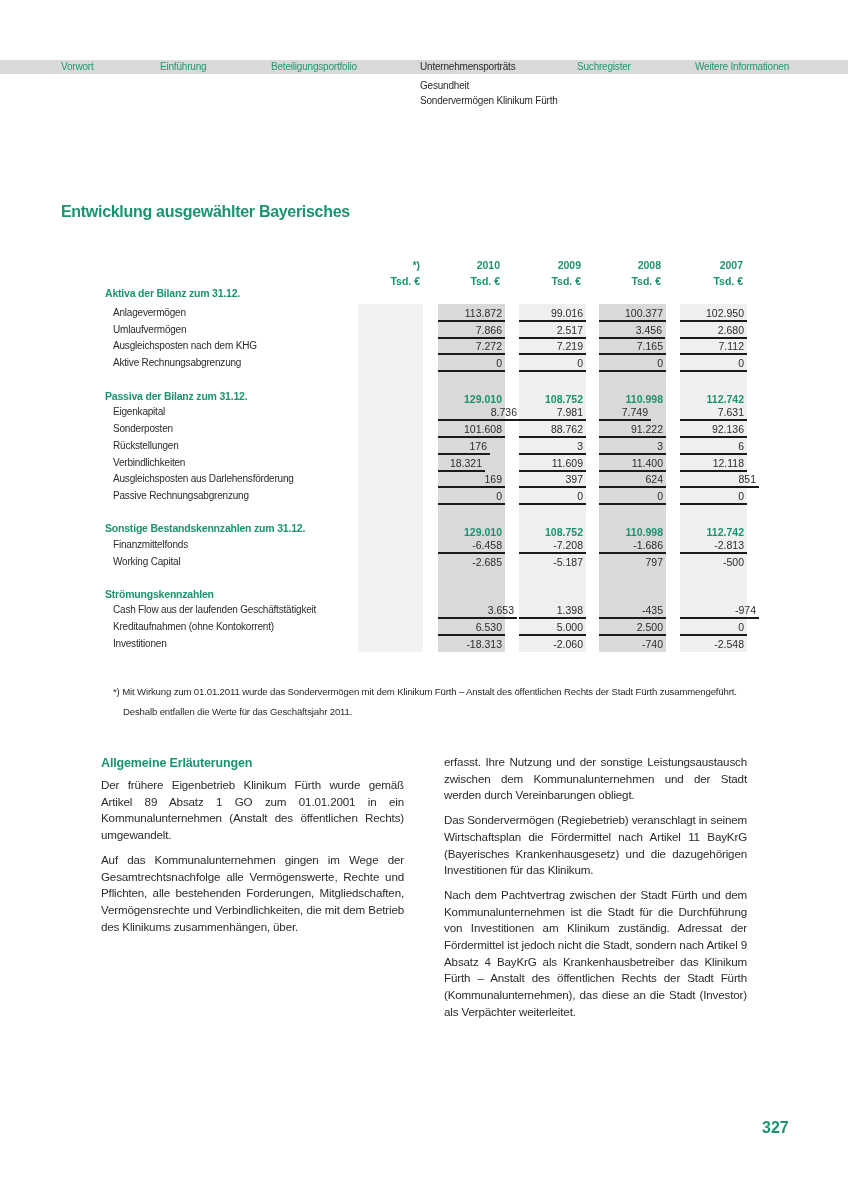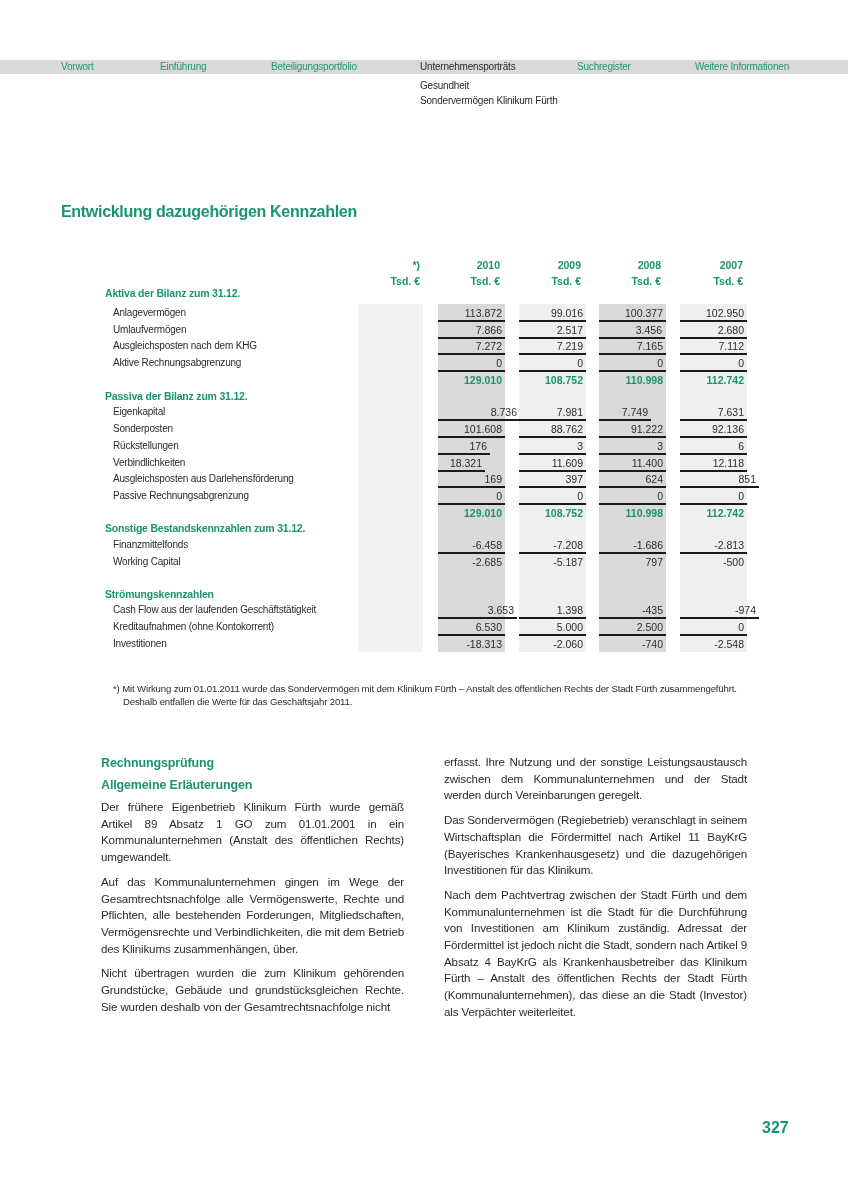--- a/index.html
+++ b/index.html
@@ -14,23 +14,23 @@
   .page-title { position: absolute; left: 61px; top: 203px; font-size: 16px; font-weight: bold; color: #1a9470; letter-spacing: -0.3px; white-space: nowrap; }
 
   .col-bg { position: absolute; top: 304px; height: 348px; }
   .col-hdr { position: absolute; font-size: 10.5px; font-weight: bold; color: #1a9470; text-align: right; white-space: nowrap; }
 
   .section-hdr { position: absolute; left: 105px; font-size: 10.5px; font-weight: bold; color: #1a9470; white-space: nowrap; letter-spacing: -0.2px; }
   .row-label { position: absolute; left: 113px; font-size: 10px; color: #2b2b2b; white-space: nowrap; letter-spacing: -0.2px; }
 
   .cell { position: absolute; height: 16.7px; line-height: 16px; font-size: 10.5px; text-align: right; padding-right: 3px; color: #2b2b2b; white-space: nowrap; }
   .cell.line { border-bottom: 2px solid #1a1a1a; }
-  .cell.total { font-weight: bold; color: #1a9470; }
+  .cell.total { font-weight: bold; color: #1a9470; margin-top: 19px; }
 
-  .footnote { position: absolute; left: 113px; top: 682px; width: 640px; font-size: 9.6px; line-height: 13px; color: #2b2b2b; text-indent: -10px; padding-left: 10px; letter-spacing: -0.15px; }
+  .footnote { position: absolute; left: 113px; top: 682px; width: 640px; font-size: 9.6px; line-height: 20px; color: #2b2b2b; text-indent: -10px; padding-left: 10px; letter-spacing: -0.15px; }
 
   .col-text { position: absolute; width: 303px; font-size: 11.6px; line-height: 16.7px; color: #2b2b2b; text-align: justify; letter-spacing: -0.15px; }
   .col-text h3 { font-size: 12.5px; font-weight: bold; color: #1a9470; margin-bottom: 5px; line-height: 17px; }
   .col-text p { margin-bottom: 8px; }
   .col-text p.gap-after { margin-bottom: 14px; }
 
   .page-number { position: absolute; left: 762px; top: 1119px; font-size: 16px; font-weight: bold; color: #1a9470; }
 </style>
 </head>
 <body>
@@ -39,21 +39,21 @@
   <span class="nav-item" style="left:61px">Vorwort</span>
   <span class="nav-item" style="left:160px">Einführung</span>
   <span class="nav-item" style="left:271px">Beteiligungsportfolio</span>
   <span class="nav-item active" style="left:420px">Unternehmensporträts</span>
   <span class="nav-item" style="left:577px">Suchregister</span>
   <span class="nav-item" style="left:695px">Weitere Informationen</span>
 </div>
 <div class="breadcrumb" style="top:80px">Gesundheit</div>
 <div class="breadcrumb" style="top:95px">Sondervermögen Klinikum Fürth</div>
 
-<div class="page-title">Entwicklung dazugehörigen Kennzahlen</div>
+<div class="page-title">Entwicklung ausgewählter Bayerisches</div>
 
 <div class="col-bg" style="left:358px;width:65px;background:#f2f2f2"></div>
 <div class="col-bg" style="left:438px;width:67px;background:#d9d9d9"></div>
 <div class="col-bg" style="left:519px;width:67px;background:#efefef"></div>
 <div class="col-bg" style="left:599px;width:67px;background:#d9d9d9"></div>
 <div class="col-bg" style="left:680px;width:67px;background:#efefef"></div>
 
 <div class="col-hdr" style="left:358px;width:62px;top:259px">*)</div>
 <div class="col-hdr" style="left:358px;width:62px;top:275px">Tsd. €</div>
 <div class="col-hdr" style="left:438px;width:62px;top:259px">2010</div>
@@ -169,26 +169,24 @@
 <div class="cell line" style="left:680px;width:67px;top:619px">0</div>
 
 <div class="cell" style="left:438px;width:67px;top:636px">-18.313</div>
 <div class="cell" style="left:519px;width:67px;top:636px">-2.060</div>
 <div class="cell" style="left:599px;width:67px;top:636px">-740</div>
 <div class="cell" style="left:680px;width:67px;top:636px">-2.548</div>
 
 <div class="footnote">*) Mit Wirkung zum 01.01.2011 wurde das Sondervermögen mit dem Klinikum Fürth – Anstalt des öffentlichen Rechts der Stadt Fürth zusammengeführt. Deshalb entfallen die Werte für das Geschäftsjahr 2011.</div>
 
 <div class="col-text" style="left:101px;top:755px">
-  <h3>Rechnungsprüfung</h3>
   <h3>Allgemeine Erläuterungen</h3>
   <p>Der frühere Eigenbetrieb Klinikum Fürth wurde gemäß Artikel 89 Absatz 1 GO zum 01.01.2001 in ein Kommunalunternehmen (Anstalt des öffentlichen Rechts) umgewandelt.</p>
   <p>Auf das Kommunalunternehmen gingen im Wege der Gesamtrechtsnachfolge alle Vermögenswerte, Rechte und Pflichten, alle bestehenden Forderungen, Mitgliedschaften, Vermögensrechte und Verbindlichkeiten, die mit dem Betrieb des Klinikums zusammenhängen, über.</p>
-  <p>Nicht übertragen wurden die zum Klinikum gehörenden Grundstücke, Gebäude und grundstücksgleichen Rechte. Sie wurden deshalb von der Gesamtrechtsnachfolge nicht</p>
 </div>
 
 <div class="col-text" style="left:444px;top:754px">
-  <p>erfasst. Ihre Nutzung und der sonstige Leistungsaustausch zwischen dem Kommunalunternehmen und der Stadt werden durch Vereinbarungen geregelt.</p>
+  <p>erfasst. Ihre Nutzung und der sonstige Leistungsaustausch zwischen dem Kommunalunternehmen und der Stadt werden durch Vereinbarungen obliegt.</p>
   <p>Das Sondervermögen (Regiebetrieb) veranschlagt in seinem Wirtschaftsplan die Fördermittel nach Artikel 11 BayKrG (Bayerisches Krankenhausgesetz) und die dazugehörigen Investitionen für das Klinikum.</p>
   <p>Nach dem Pachtvertrag zwischen der Stadt Fürth und dem Kommunalunternehmen ist die Stadt für die Durchführung von Investitionen am Klinikum zuständig. Adressat der Fördermittel ist jedoch nicht die Stadt, sondern nach Artikel 9 Absatz 4 BayKrG als Krankenhausbetreiber das Klinikum Fürth – Anstalt des öffentlichen Rechts der Stadt Fürth (Kommunalunternehmen), das diese an die Stadt (Investor) als Verpächter weiterleitet.</p>
 </div>
 
 <div class="page-number">327</div>
 
 </body></html>

